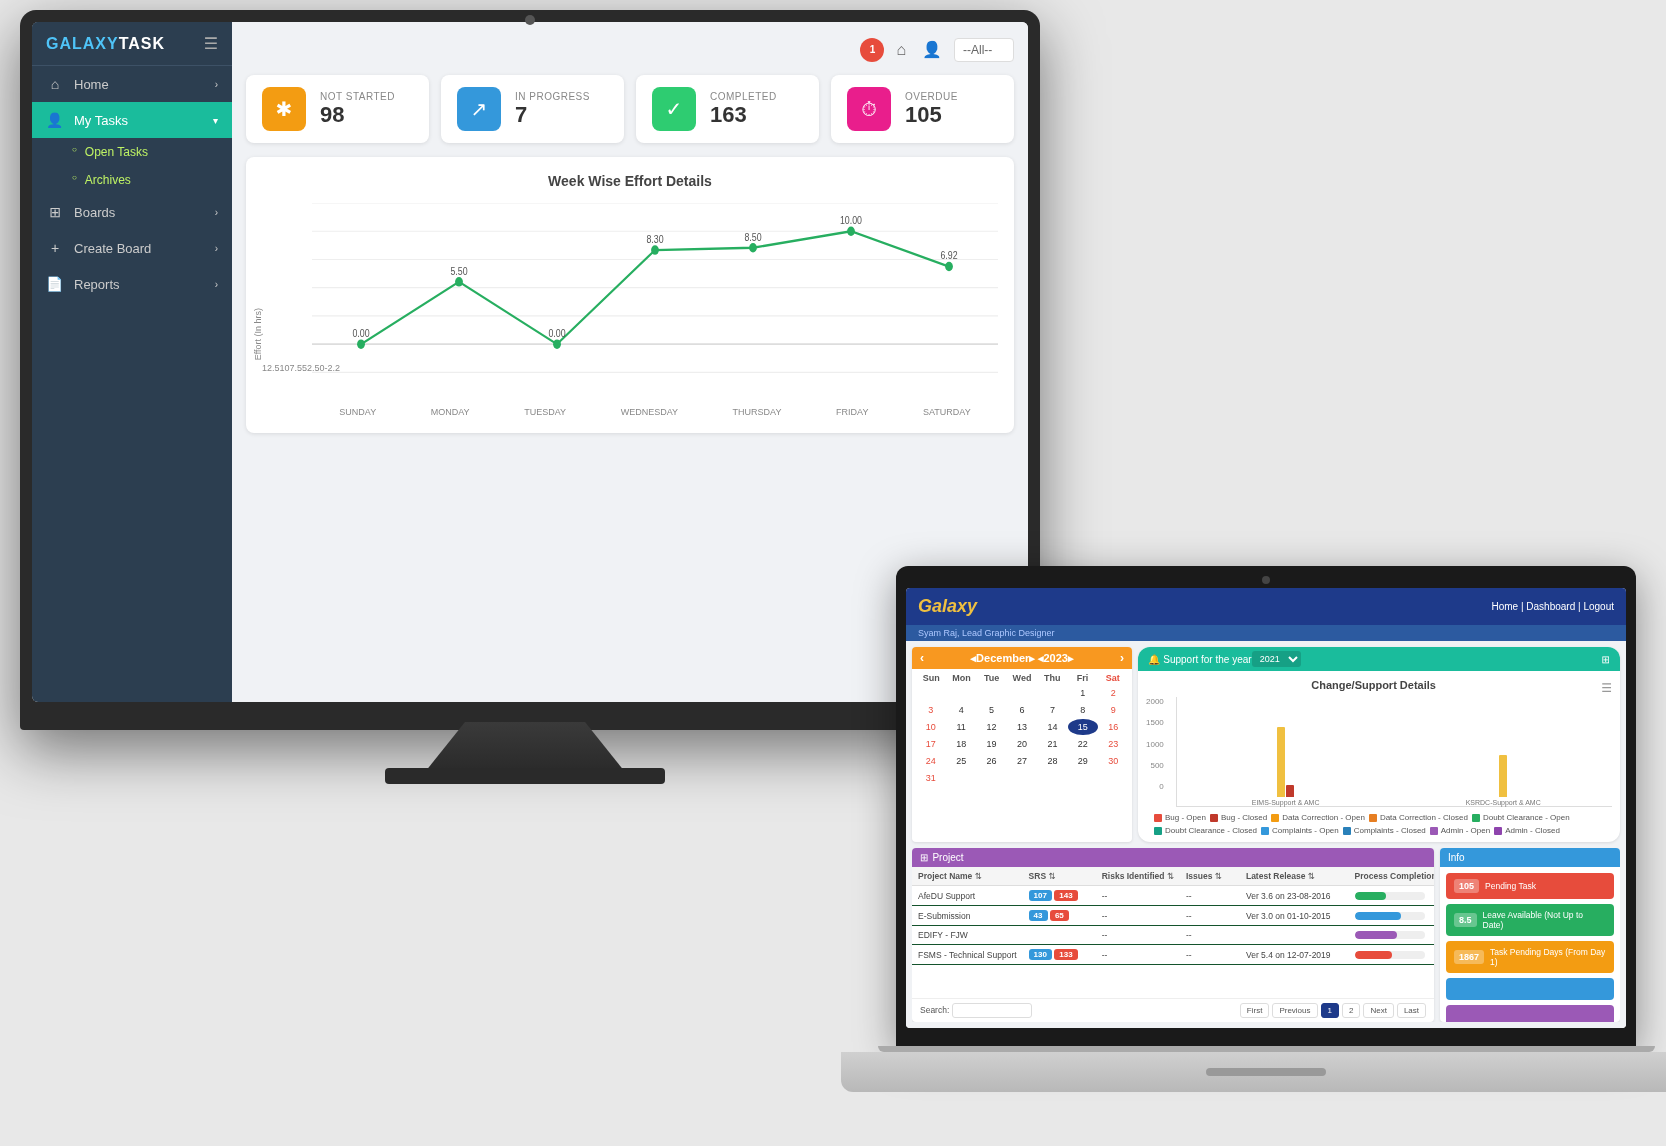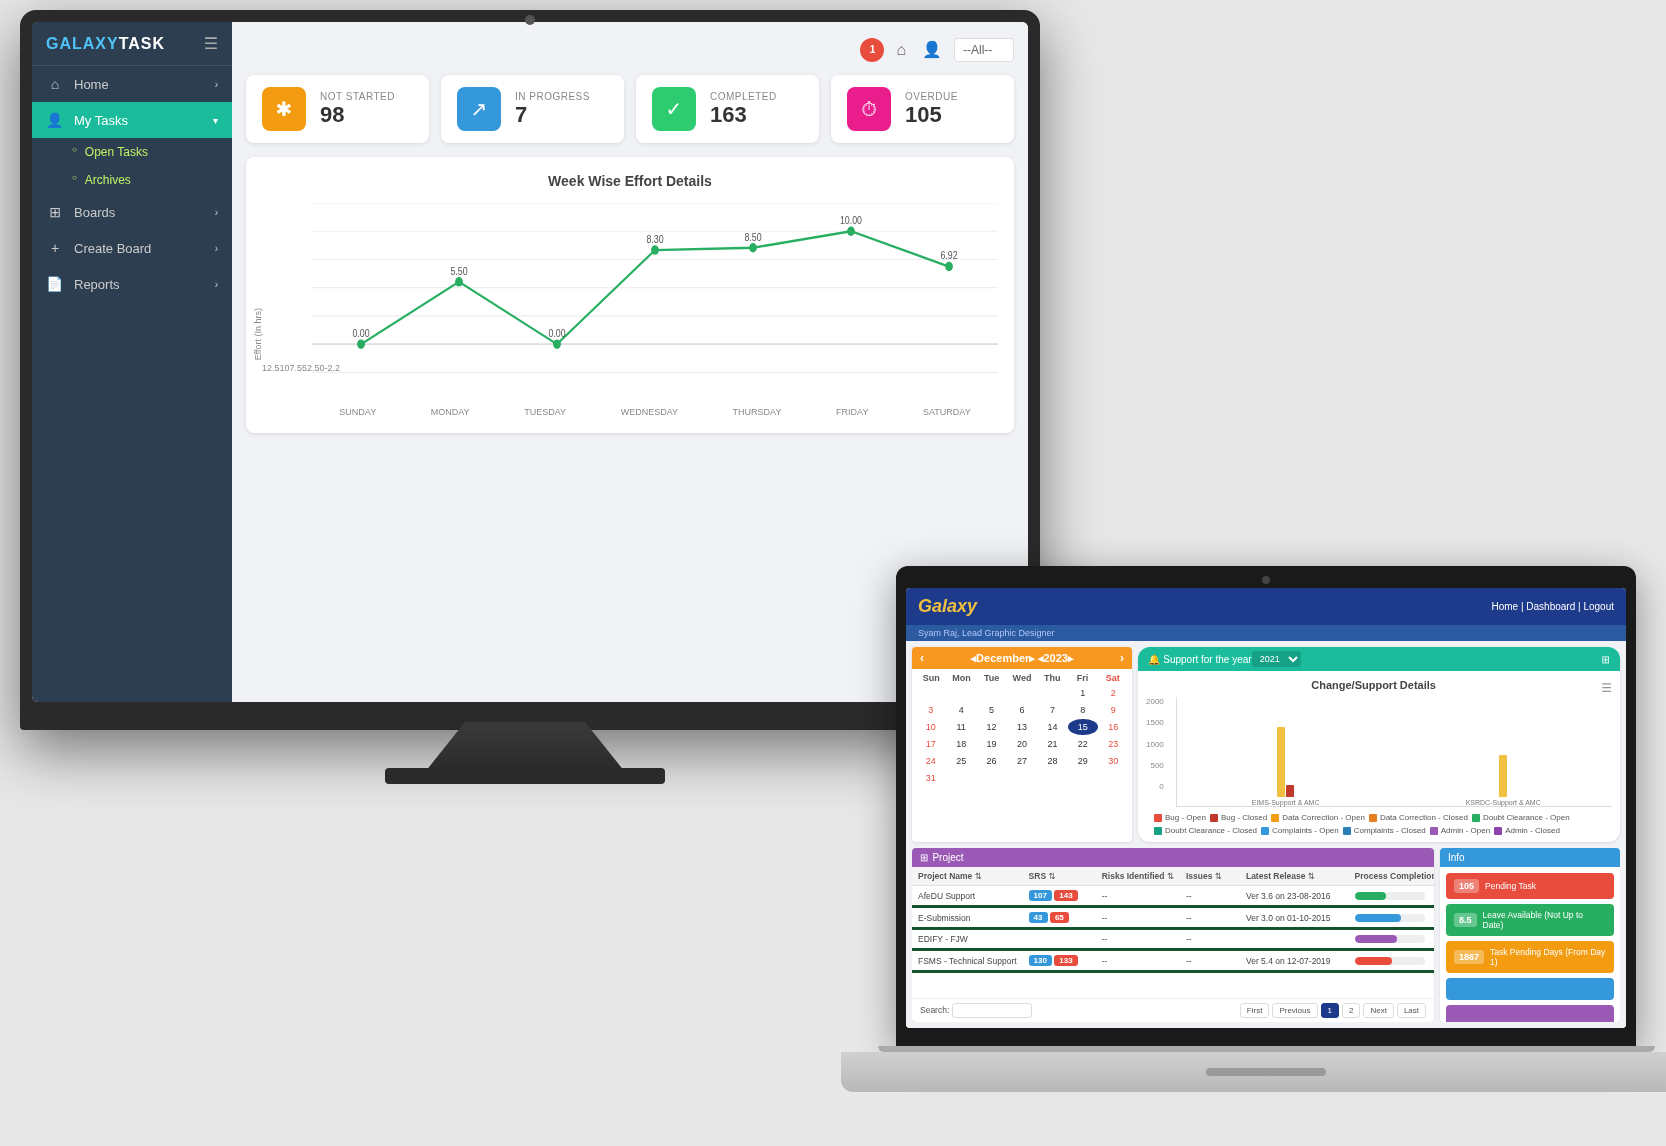--- a/index.html
+++ b/index.html
@@ -492,21 +492,21 @@
       background: #f5f5f5;
       padding: 4px 6px;
       text-align: left;
       font-weight: 600;
       color: #555;
       border-bottom: 1px solid #ddd;
       white-space: nowrap;
     }
     .project-table td {
       padding: 4px 6px;
-      border-bottom: 3px solid #14532d;
+      border-bottom: 1px solid #14532d;
       color: #444;
       white-space: nowrap;
       margin-top: 42px;
     }
     .badge {
       display: inline-flex;
       align-items: center;
       justify-content: center;
       padding: 1px 5px;
       border-radius: 3px;

